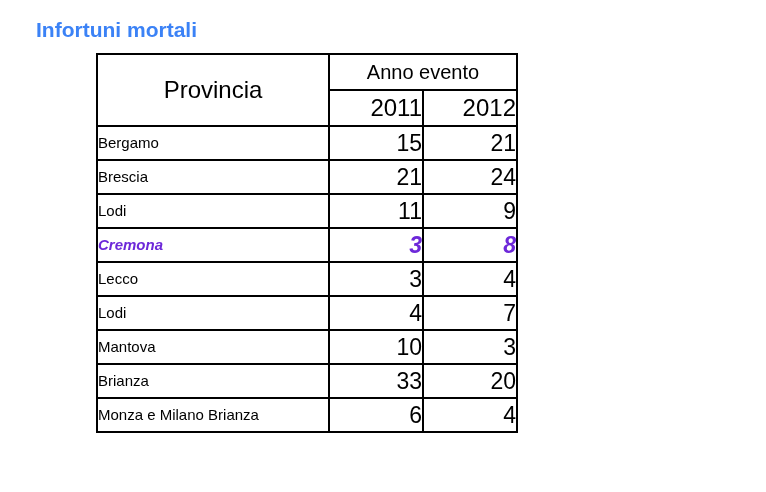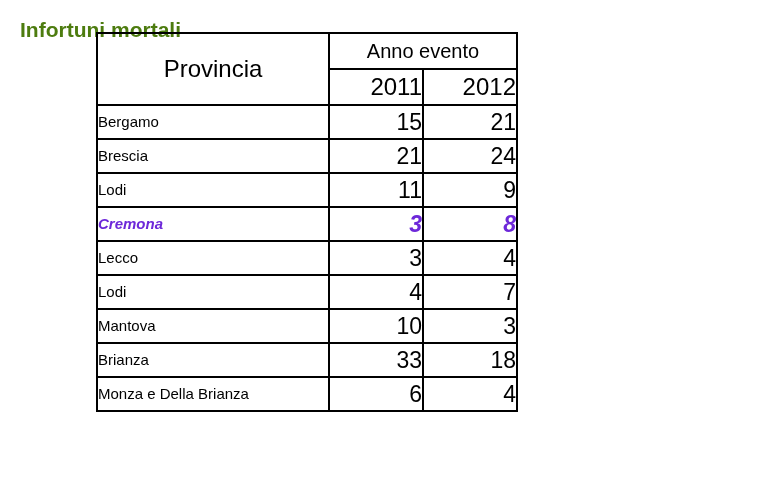--- a/index.html
+++ b/index.html
@@ -13,32 +13,32 @@
     font-family: "Liberation Sans", sans-serif;
     overflow: hidden;
   }
   .page {
     position: relative;
     width: 766px;
     height: 492px;
   }
   .page-title {
     position: absolute;
-    left: 20px;
+    left: 36px;
     top: 18px;
     font-size: 21px;
     font-weight: bold;
-    color: #4d7c0f;
+    color: #3b82f6;
     letter-spacing: 0px;
     white-space: nowrap;
   }
   .table-wrap {
     position: absolute;
     left: 96px;
-    top: 32px;
+    top: 53px;
   }
   table.data-table {
     border-collapse: collapse;
     table-layout: fixed;
     font-size: 23px;
     color: #000000;
   }
   table.data-table td,
   table.data-table th {
     border: 2px solid #000000;
@@ -145,24 +145,24 @@
           <td class="num-cell">7</td>
         </tr>
         <tr>
           <td class="prov-cell">Mantova</td>
           <td class="num-cell">10</td>
           <td class="num-cell">3</td>
         </tr>
         <tr>
           <td class="prov-cell">Brianza</td>
           <td class="num-cell">33</td>
-          <td class="num-cell">18</td>
+          <td class="num-cell">20</td>
         </tr>
         <tr>
-          <td class="prov-cell">Monza e Della Brianza</td>
+          <td class="prov-cell">Monza e Milano Brianza</td>
           <td class="num-cell">6</td>
           <td class="num-cell">4</td>
         </tr>
       </tbody>
     </table>
   </div>
 
 </div>
 
 </body></html>

